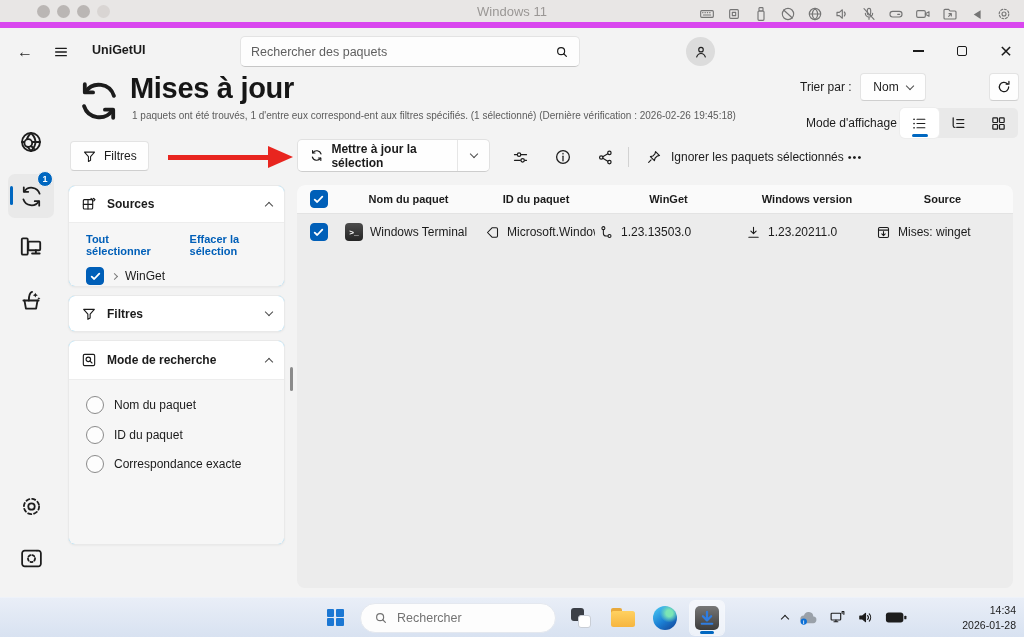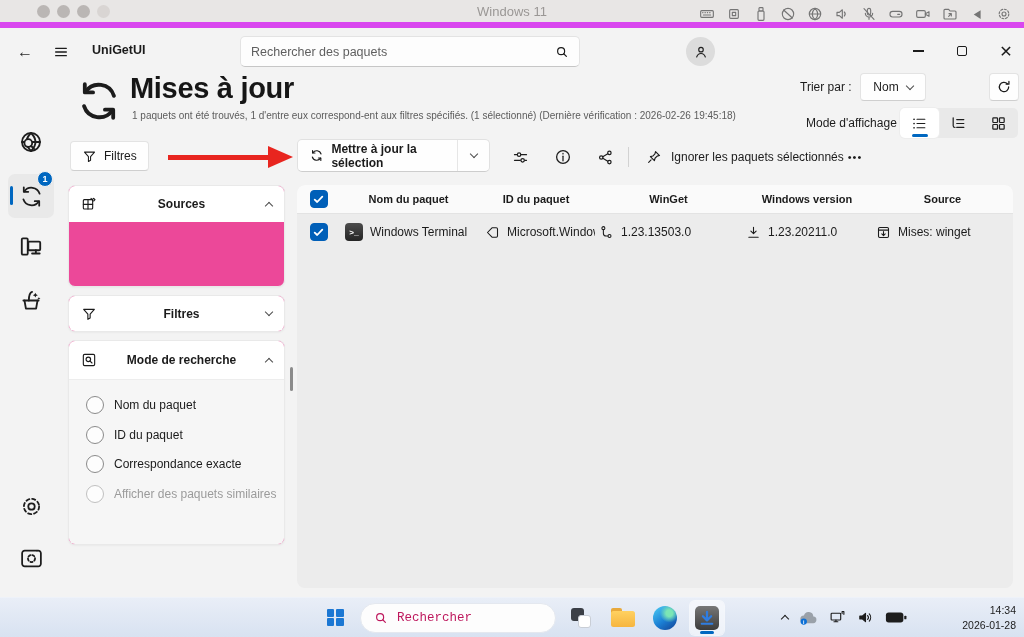--- a/index.html
+++ b/index.html
@@ -86,22 +86,22 @@
   .rail-item { position:absolute; left:18px; width:26px; height:26px; color:#1d1d1d;
                display:flex; align-items:center; justify-content:center; }
   .rail-active-bg { position:absolute; left:8px; top:100px; width:46px; height:44px; background:#e9e9e9; border-radius:7px; }
   .rail-indicator { position:absolute; left:10px; top:112px; width:3px; height:19px; border-radius:2px; background:#0067c0; }
   .rail-badge { position:absolute; left:37px; top:97px; width:16px; height:16px; border-radius:50%;
                 background:#0067c0; color:#fff; font-size:9px; font-weight:700;
                 display:flex; align-items:center; justify-content:center; border:1.5px solid #f3f3f3; }
   .rail-more { position:absolute; left:18px; width:26px; text-align:center; font-size:12px; letter-spacing:1.5px; color:#1d1d1d; }
 
   
-  .card { position:absolute; left:68px; width:217px; background:#ec4899; border:1px solid #e9e9e9;
-          border-radius:7px; overflow:hidden; box-shadow:0 1px 2px rgba(0,0,0,0.04);text-align:center; }
+  .card { position:absolute; left:68px; width:217px; background:#7dd3fc; border:1px solid #e9e9e9;
+          border-radius:7px; overflow:hidden; box-shadow:0 1px 2px rgba(0,0,0,0.04); }
   .card-head { height:36px; display:flex; align-items:center; gap:10px; padding:0 12px; background:#fff; }
   .card-head .ct { font-size:12px; font-weight:700; flex:1; }
   .card-body { background:#f6f6f6; border-top:1px solid #ededed; }
   .src-links { display:flex; gap:18px; padding:10px 0 0 17px; }
   .src-links span { font-size:11px; font-weight:700; color:#005fb8; }
   .src-row { display:flex; align-items:center; gap:8px; padding:10px 0 12px 17px; font-size:12px; }
   .checkbox { width:18px; height:18px; border-radius:4px; border:1px solid #8a8a8a; background:#fdfdfd;
               display:flex; align-items:center; justify-content:center; flex:0 0 auto; }
   .checkbox.checked { background:#005fb8; border-color:#005fb8; }
   .radio-row { display:flex; align-items:center; gap:10px; height:18px; margin:0 0 11.5px 17px; font-size:12px; }
@@ -129,21 +129,21 @@
 
   
   .taskbar { position:absolute; left:0; top:597px; width:1024px; height:40px;
              background:linear-gradient(180deg,#e9eef7,#d8e2f1); border-top:1px solid #eef2f9;
              display:flex; align-items:center; }
   .tb-center { position:absolute; left:318px; display:flex; align-items:center; gap:8px; }
   .start { width:34px; height:34px; display:flex; align-items:center; justify-content:center; border-radius:5px; }
   .winlogo { width:17px; height:17px; display:grid; grid-template-columns:1fr 1fr; grid-template-rows:1fr 1fr; gap:1.5px; }
   .winlogo i { background:#1b77d3; border-radius:1px; }
   .tb-search { width:196px; height:30px; background:#fdfdfd; border:1px solid #e4e8ef; border-radius:15px;
-               display:flex; align-items:center; gap:9px; padding:0 13px; font-size:12.5px; color:#be185d;font-family:Liberation Mono, monospace; }
+               display:flex; align-items:center; gap:9px; padding:0 13px; font-size:12.5px; color:#737373; }
   .tb-ico { width:34px; height:34px; display:flex; align-items:center; justify-content:center; border-radius:5px; position:relative; }
   .tb-ico.active { background:rgba(255,255,255,0.55); box-shadow:0 0 0 1px rgba(255,255,255,0.6); }
   .tb-ico.active::after { content:""; position:absolute; bottom:1px; left:50%; transform:translateX(-50%);
                width:14px; height:3px; border-radius:2px; background:#0067c0; }
   .taskview { position:relative; width:20px; height:20px; }
   .taskview i { position:absolute; width:13px; height:13px; border-radius:3px; }
   .taskview i:first-child { left:0; top:0; background:#3b3f46; }
   .taskview i:last-child { right:0; bottom:0; background:#fff; border:1px solid #c9ced6; }
   .folder { position:relative; width:24px; height:19px; }
   .folder .tab { position:absolute; left:0; top:0; width:11px; height:6px; background:#e8a93c; border-radius:2px 2px 0 0; }
@@ -438,20 +438,35 @@
     <div class="card" style="top:157px;height:102px">
       <div class="card-head">
         <svg class="ic" width="16" height="16" viewBox="0 0 24 24">
             <rect x="3.5" y="5.5" width="14" height="14" rx="1.5"></rect>
             <path d="M10.5 5.5v14M3.5 12.5h14"></path>
             <path d="M15 3.5l2 2 2-2 2 2-2 2"></path>
           </svg>
         <span class="ct">Sources</span>
         <span class="chev up"></span>
       </div>
+      <div class="card-body" style="height:66px">
+        <div class="src-links">
+          <span>Tout sélectionner</span>
+          <span>Effacer la sélection</span>
+        </div>
+        <div class="src-row">
+          <span class="checkbox checked">
+            <svg width="11" height="11" viewBox="0 0 11 11" style="display:block">
+                <path d="M1.7 5.6 4.2 8 9.3 2.6" fill="none" stroke="#fff" stroke-width="1.8" stroke-linecap="round" stroke-linejoin="round"></path>
+              </svg>
+          </span>
+          <span class="chev right" style="border-color:#7a7a7a"></span>
+          <span>WinGet</span>
+        </div>
+      </div>
     </div>
 
     <div class="card" style="top:267px;height:37px">
       <div class="card-head" style="height:35px">
         <svg class="ic" width="16" height="16" viewBox="0 0 24 24">
             <path d="M4 5h16l-6.3 7.2V18l-3.4 2v-7.8z"></path>
           </svg>
         <span class="ct">Filtres</span>
         <span class="chev down"></span>
       </div>
@@ -472,24 +487,20 @@
           <span class="radio"></span>
           <span>Nom du paquet</span>
         </div>
         <div class="radio-row">
           <span class="radio"></span>
           <span>ID du paquet</span>
         </div>
         <div class="radio-row">
           <span class="radio"></span>
           <span>Correspondance exacte</span>
-        </div>
-        <div class="radio-row disabled">
-          <span class="radio"></span>
-          <span>Afficher des paquets similaires</span>
         </div>
       </div>
     </div>
 
     <div class="panel-scrollbar"></div>
 
     <div class="main-panel">
       <div class="tbl-head">
         <div class="cell cb-cell">
           <span class="checkbox checked">

